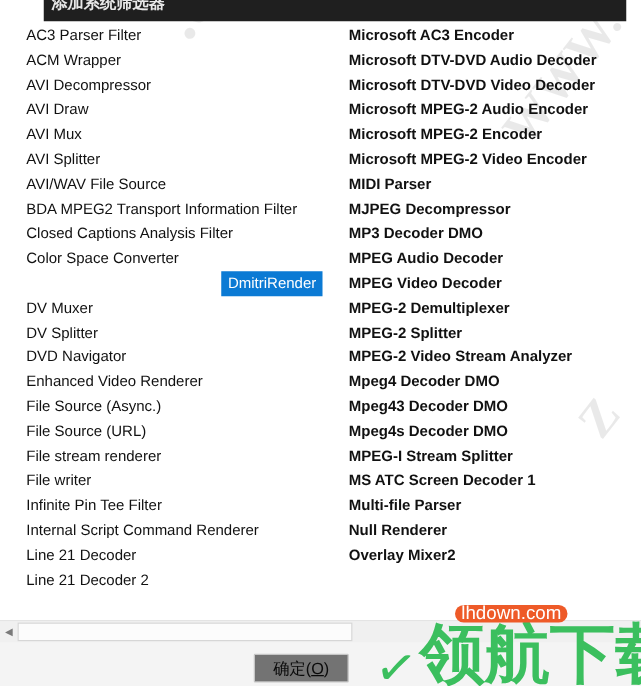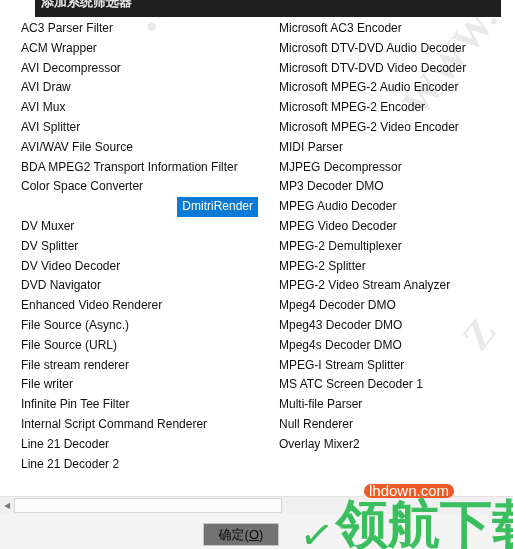--- a/index.html
+++ b/index.html
@@ -47,21 +47,21 @@
     height: 479px;
     background: #ffffff;
     overflow: hidden;
     z-index: 3;
   }
   .col {
     position: absolute;
     top: 2px;
   }
   .col-left  { left: 0px;   width: 258px; }
-  .col-right { left: 258px; width: 255px; }
+  .col-right { left: 258px; width: 255px; font-weight: bold; }
 
   .item {
     height: 19.8px;
     line-height: 19.8px;
     font-size: 12px;
     color: #111111;
     padding-left: 5px;
     white-space: nowrap;
     overflow: hidden;
     box-sizing: border-box;
@@ -237,25 +237,25 @@
 <div class="listwrap">
   <div class="col col-left" id="col-left">
       <div class="item">AC3 Parser Filter</div>
       <div class="item">ACM Wrapper</div>
       <div class="item">AVI Decompressor</div>
       <div class="item">AVI Draw</div>
       <div class="item">AVI Mux</div>
       <div class="item">AVI Splitter</div>
       <div class="item">AVI/WAV File Source</div>
       <div class="item">BDA MPEG2 Transport Information Filter</div>
+      <div class="item">Closed Captions Analysis Filter</div>
       <div class="item">Color Space Converter</div>
       <div class="itemrow-selected"><span class="item selected">DmitriRender</span></div>
       <div class="item">DV Muxer</div>
       <div class="item">DV Splitter</div>
-      <div class="item">DV Video Decoder</div>
       <div class="item">DVD Navigator</div>
       <div class="item">Enhanced Video Renderer</div>
       <div class="item">File Source (Async.)</div>
       <div class="item">File Source (URL)</div>
       <div class="item">File stream renderer</div>
       <div class="item">File writer</div>
       <div class="item">Infinite Pin Tee Filter</div>
       <div class="item">Internal Script Command Renderer</div>
       <div class="item">Line 21 Decoder</div>
       <div class="item">Line 21 Decoder 2</div>

